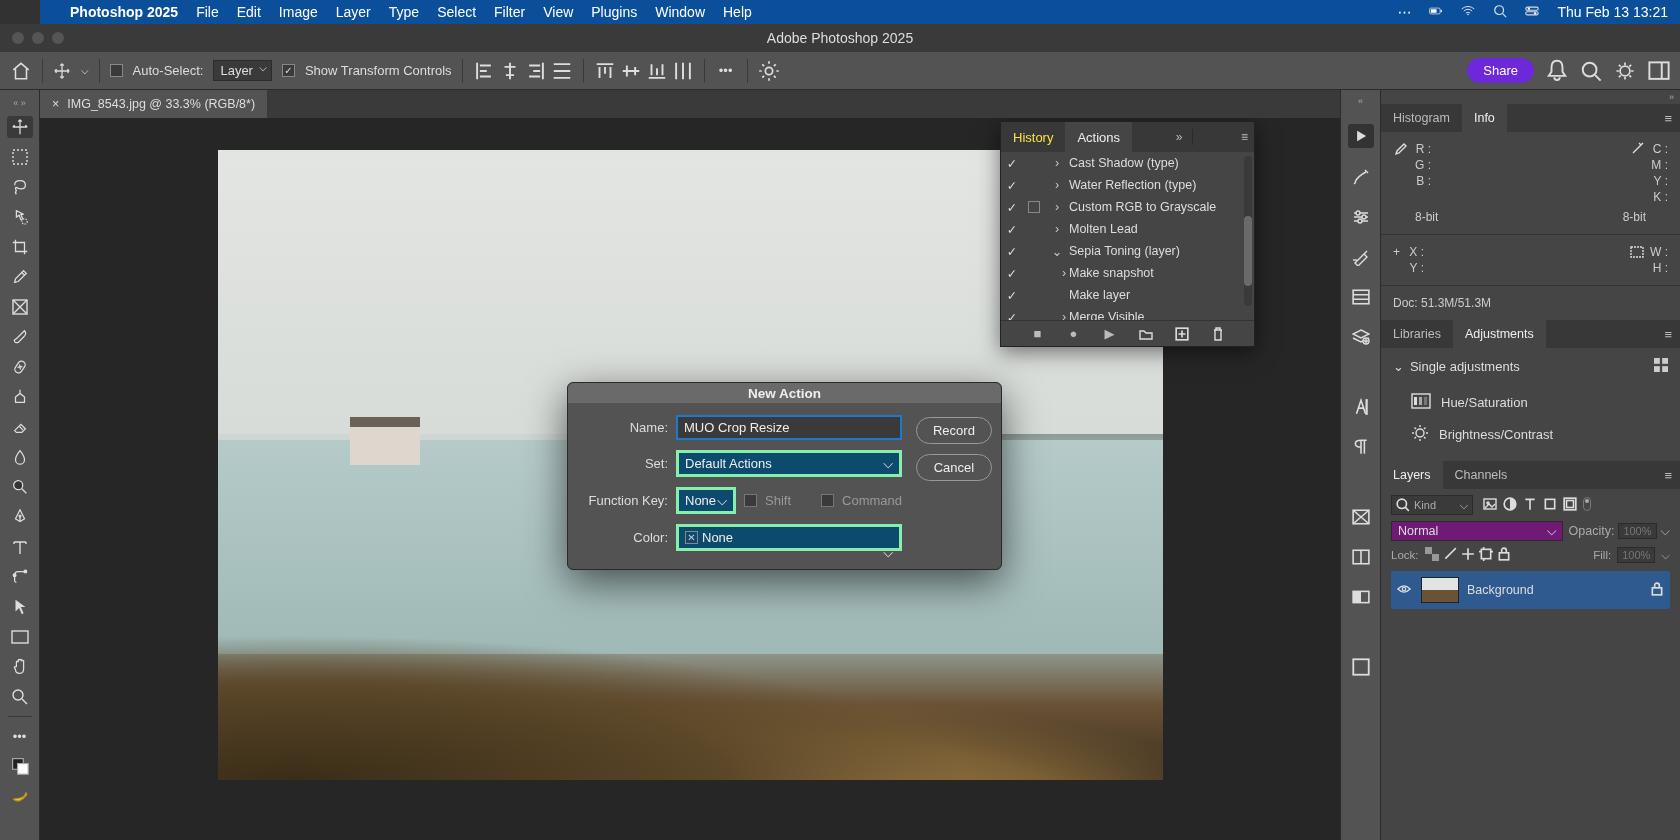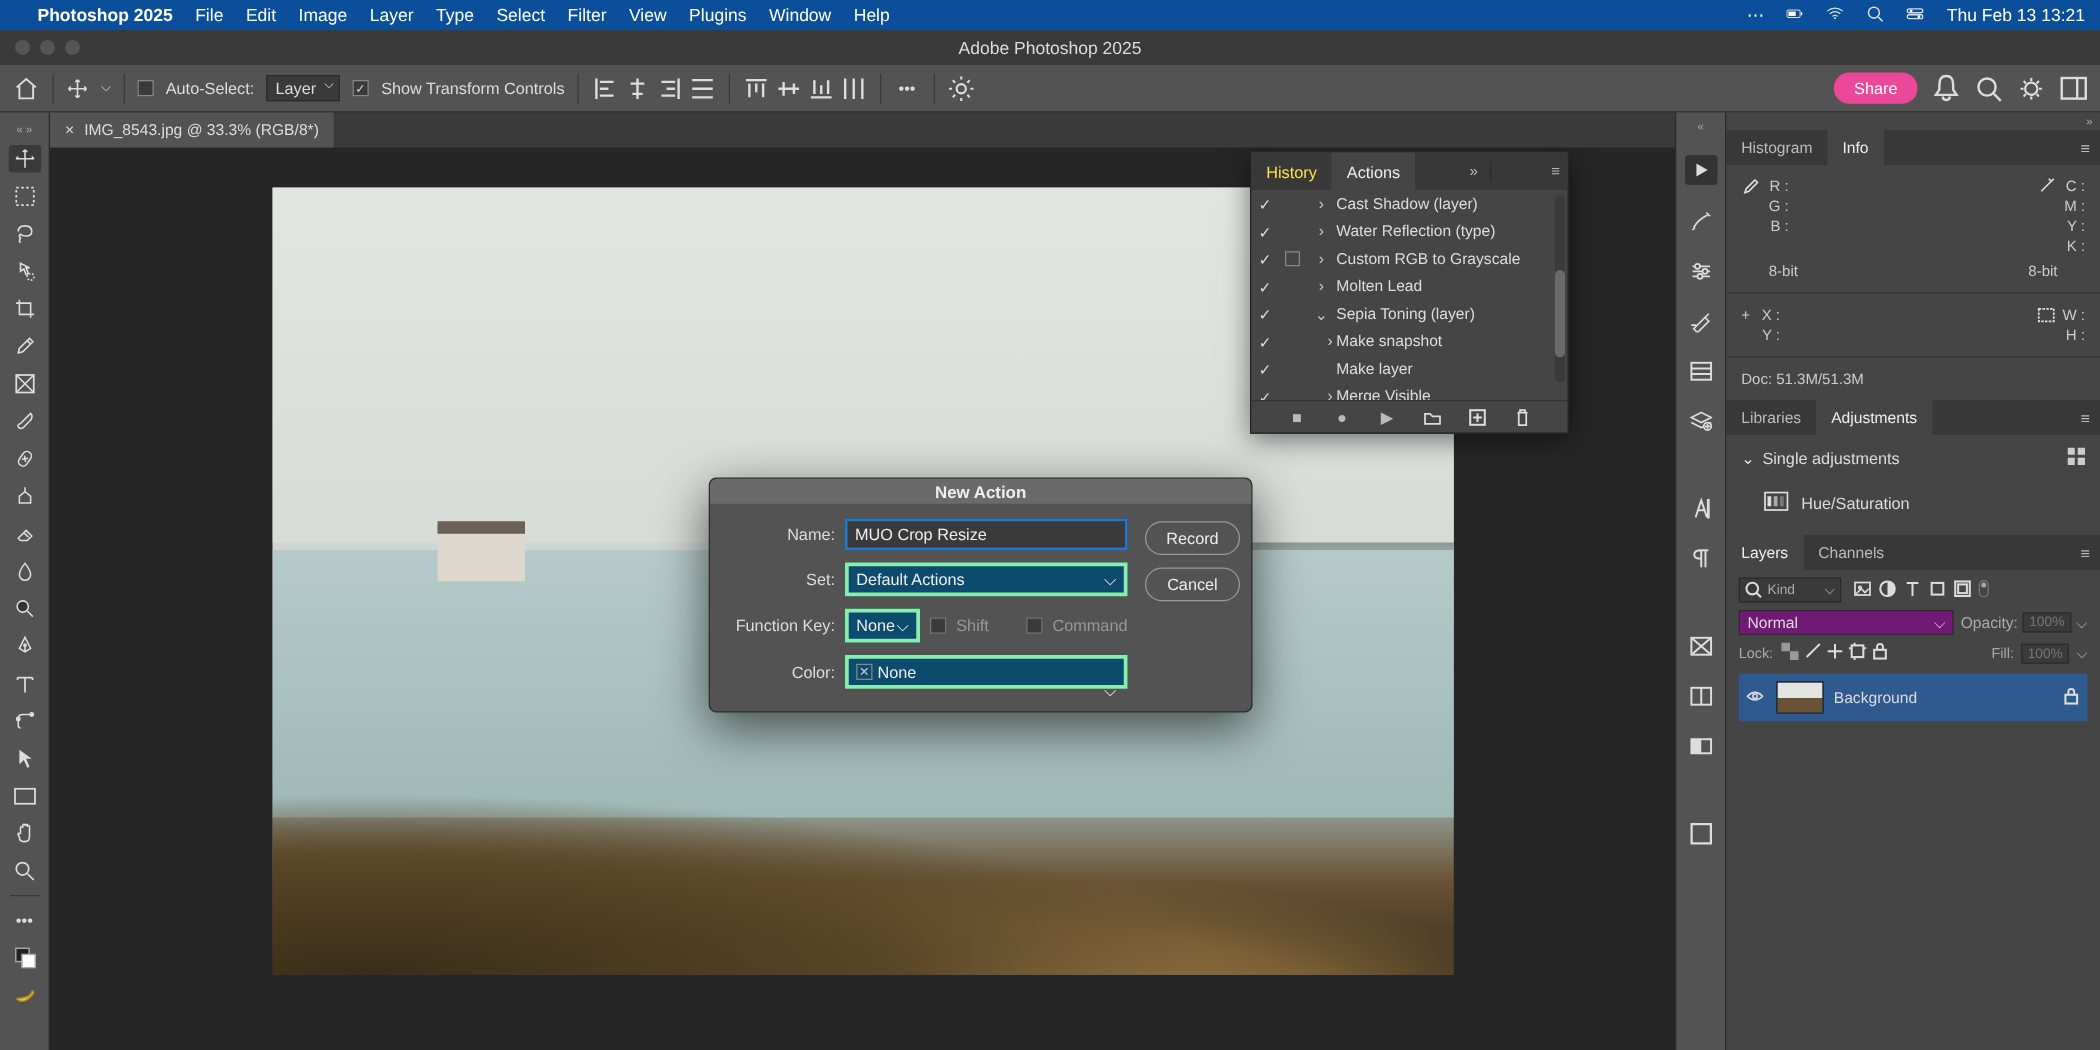--- a/index.html
+++ b/index.html
@@ -1,19 +1,19 @@
 <!DOCTYPE html>
 <html><head>
 <meta charset="utf-8">
 <style>
 * { margin: 0; padding: 0; box-sizing: border-box; font-family: -apple-system, "Helvetica Neue", Arial, sans-serif; -webkit-font-smoothing: antialiased; }
 body { width: 1680px; height: 840px; background: #323232; overflow: hidden; color: #ddd; font-size: 13px; }
 
 
-.mac-menu { height: 24px; background: #0b4f9a; display: flex; align-items: center; color: #fff; padding: 0 12px; font-size: 14px; justify-content: space-between;}
+.mac-menu { height: 24px; background: #0b4f9a; display: flex; align-items: center; color: #fff; padding: 0 12px; font-size: 14px; justify-content: space-between; margin-left: 40px;}
 .mac-menu .left, .mac-menu .right { display: flex; align-items: center; gap: 18px; }
 .mac-menu .left .apple { font-size: 16px; }
 .mac-menu .app-title { font-weight: 600; }
 .mac-menu .right span { font-size: 14px; }
 
 
 .titlebar { height: 28px; background: #3a3a3a; display: flex; align-items: center; position: relative; }
 .traffic { display: flex; gap: 8px; padding-left: 12px; }
 .traffic span { width: 12px; height: 12px; border-radius: 50%; background: #555; }
 .titlebar .title { position: absolute; left: 50%; transform: translateX(-50%); color: #ddd; font-size: 14px; }
@@ -23,21 +23,21 @@
 .options .home { width: 22px; height: 22px; display:flex; align-items:center; justify-content:center; color:#ddd; }
 .options .move-icon { width:18px; height:18px; }
 .options .sep { width:1px; height:24px; background:#3a3a3a; }
 .options .chk { width:13px; height:13px; border:1px solid #888; background:#3a3a3a; display:inline-flex; align-items:center; justify-content:center; }
 .options .chk.checked::after { content:"✓"; font-size:10px; color:#ddd; }
 .options .sel { background:#3a3a3a; border:1px solid #2b2b2b; padding:2px 18px 2px 6px; color:#ddd; font-size:13px; position:relative; }
 .options .sel::after { content:"⌵"; position:absolute; right:4px; top:1px; font-size:10px; }
 .options .icon-btn { width:22px; height:22px; display:flex; align-items:center; justify-content:center; color:#ddd; }
 .options .group { display:flex; gap:4px; }
 .options .right { margin-left:auto; display:flex; align-items:center; gap:12px; }
-.share-btn { background:#ec4899; color:#fff; padding:5px 16px; border-radius:14px; font-size:13px; }
+.share-btn { background:#6d28d9; color:#fff; padding:5px 16px; border-radius:14px; font-size:13px; }
 
 
 .main { display:flex; height: calc(840px - 24px - 28px - 38px); }
 .toolbox { width:40px; background:#535353; display:flex; flex-direction:column; align-items:center; padding-top:8px; gap:8px; border-right:1px solid #2b2b2b; }
 .toolbox .tool { width:26px; height:22px; display:flex; align-items:center; justify-content:center; color:#ddd; position:relative; }
 .toolbox .tool.active { background:#3a3a3a; border-radius:3px; }
 .toolbox .tool svg { width:18px; height:18px; }
 
 
 .doc-area { flex:1; display:flex; flex-direction:column; background:#262626; position:relative; }
@@ -437,21 +437,21 @@
           <div class="ptab active">Actions</div>
           <div class="rarr">»</div>
           <div class="sep-v"></div>
           <div class="rarr">≡</div>
         </div>
         <div class="actions-list">
           <div class="action-row">
               <span class="c1">✓</span>
               <span class="c2"></span>
               <span class="arrow">›</span>
-              <span class="alabel">Cast Shadow (layer)</span>
+              <span class="alabel">Cast Shadow (type)</span>
             </div>
           <div class="action-row">
               <span class="c1">✓</span>
               <span class="c2"></span>
               <span class="arrow">›</span>
               <span class="alabel">Water Reflection (type)</span>
             </div>
           <div class="action-row">
               <span class="c1">✓</span>
               <span class="c2">
@@ -735,20 +735,27 @@
       </div>
       <div class="adj-item">
         <span><svg width="20" height="16" viewBox="0 0 20 16">
               <rect x="1" y="1" width="18" height="14"></rect>
               <rect x="3" y="4" width="3" height="8" fill="#ddd" stroke="none"></rect>
               <rect x="8" y="4" width="3" height="8" fill="#aaa" stroke="none"></rect>
               <rect x="13" y="4" width="3" height="8" fill="#777" stroke="none"></rect>
             </svg></span>
         <span>Hue/Saturation</span>
       </div>
+      <div class="adj-item">
+        <span><svg width="18" height="18" viewBox="0 0 18 18">
+              <circle cx="9" cy="9" r="4"></circle>
+              <path d="M9 1 V3 M9 15 V17 M1 9 H3 M15 9 H17 M3.5 3.5 L5 5 M13 13 L14.5 14.5 M14.5 3.5 L13 5 M5 13 L3.5 14.5"></path>
+            </svg></span>
+        <span>Brightness/Contrast</span>
+      </div>
     </div>
 
     <div class="panel-tabs">
       <div class="ptab active">Layers</div>
       <div class="ptab">Channels</div>
       <div class="menu-icon">≡</div>
     </div>
     <div class="layers-body">
       <div class="layers-controls">
         <div class="kind">

